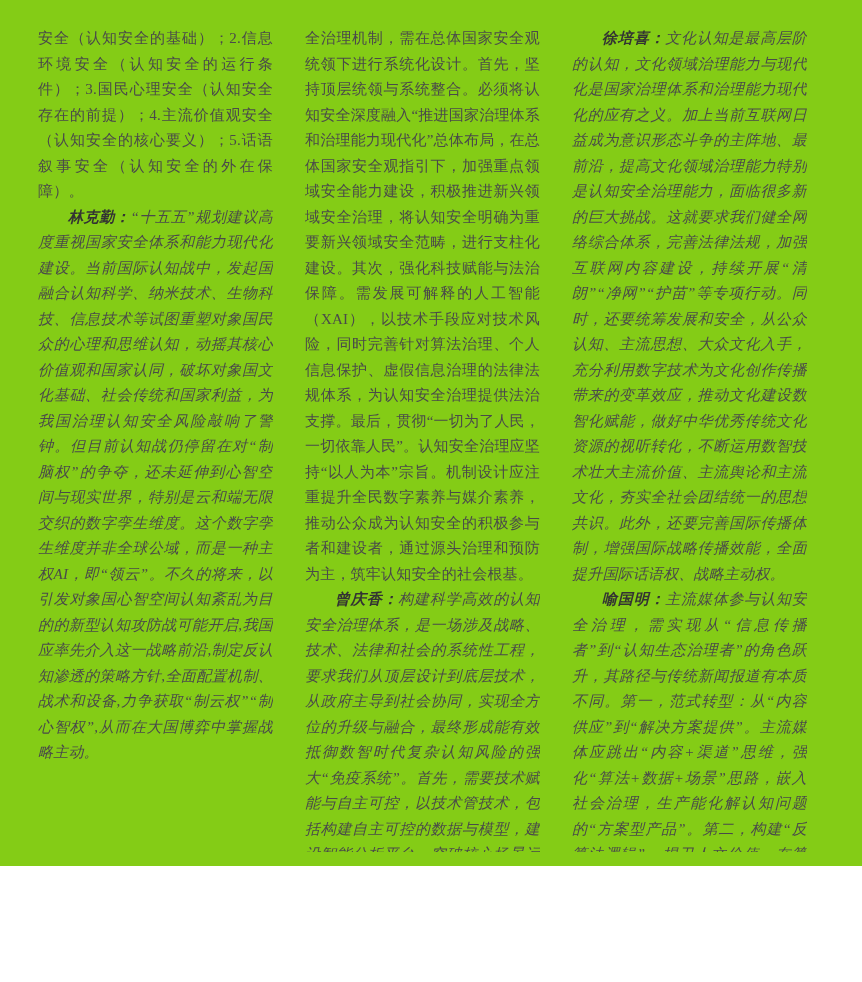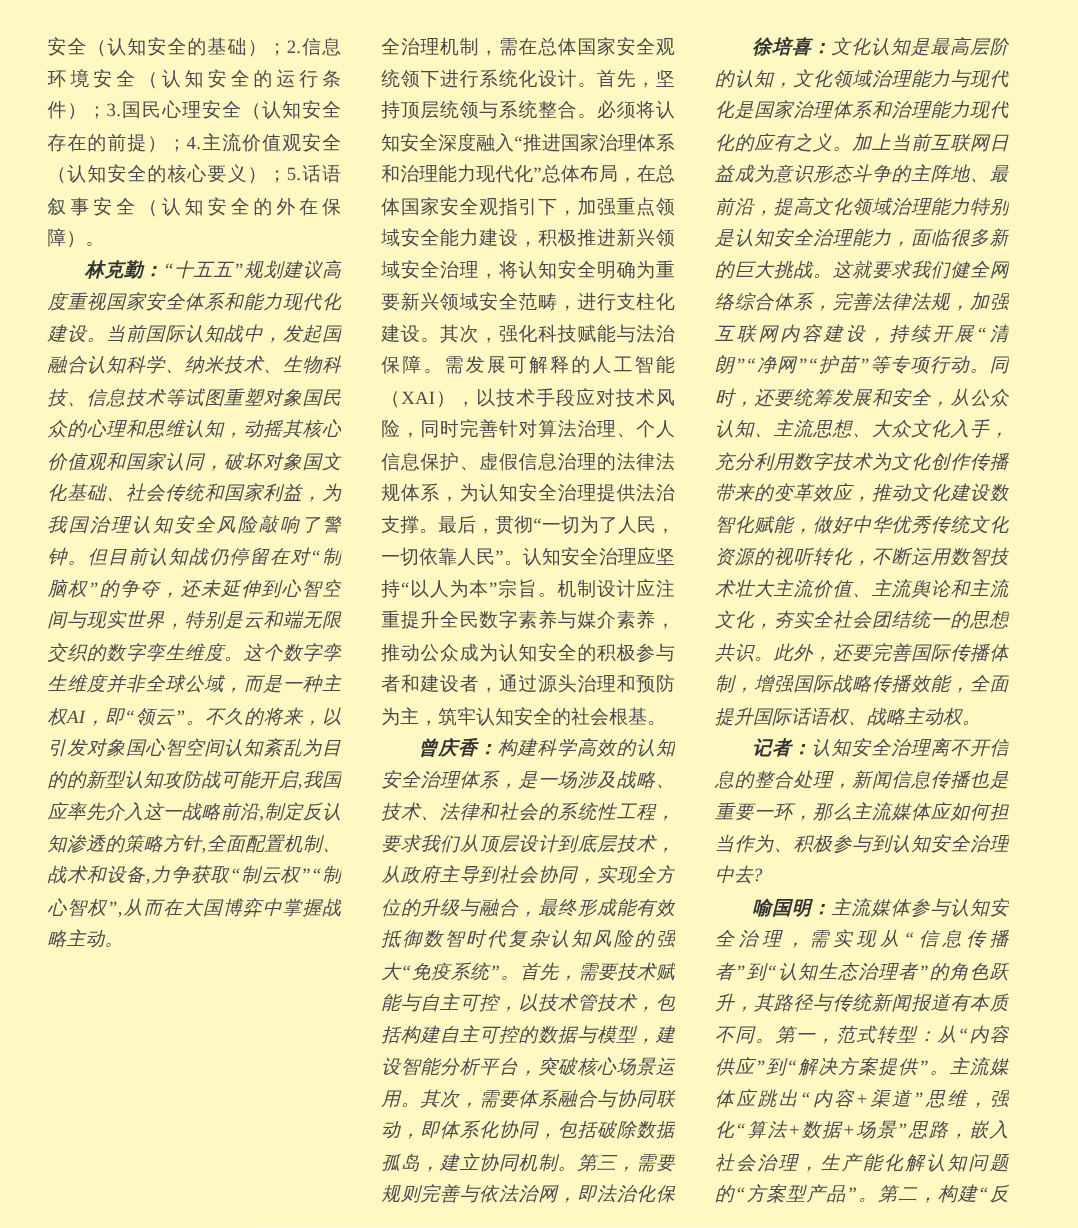--- a/index.html
+++ b/index.html
@@ -9,25 +9,25 @@
   }
   body {
     width: 862px;
     height: 982px;
     overflow: hidden;
     font-family: "Liberation Serif", "DejaVu Serif", serif;
   }
   .page {
     box-sizing: border-box;
     width: 862px;
-    height: 982px;
+    height: 866px;
     padding: 26px 54px 14px 38px;
     display: flex;
     gap: 32px;
-    background: #fef9c3;
+    background: #84cc16;
   }
   .col {
     flex: 0 0 235px;
     width: 235px;
     font-size: 15px;
     line-height: 25.5px;
     color: #4a4a4a;
     text-align: justify;
     text-justify: inter-character;
     letter-spacing: 0.2px;
@@ -63,17 +63,16 @@
 
   </div>
 
   <div class="col">
     <p class="cont">全治理机制，需在总体国家安全观统领下进行系统化设计。首先，坚持顶层统领与系统整合。必须将认知安全深度融入“推进国家治理体系和治理能力现代化”总体布局，在总体国家安全观指引下，加强重点领域安全能力建设，积极推进新兴领域安全治理，将认知安全明确为重要新兴领域安全范畴，进行支柱化建设。其次，强化科技赋能与法治保障。需发展可解释的人工智能（XAI），以技术手段应对技术风险，同时完善针对算法治理、个人信息保护、虚假信息治理的法律法规体系，为认知安全治理提供法治支撑。最后，贯彻“一切为了人民，一切依靠人民”。认知安全治理应坚持“以人为本”宗旨。机制设计应注重提升全民数字素养与媒介素养，推动公众成为认知安全的积极参与者和建设者，通过源头治理和预防为主，筑牢认知安全的社会根基。</p>
     <p class="para"><strong class="speaker">曾庆香：</strong><span>构建科学高效的认知安全治理体系，是一场涉及战略、技术、法律和社会的系统性工程，要求我们从顶层设计到底层技术，从政府主导到社会协同，实现全方位的升级与融合，最终形成能有效抵御数智时代复杂认知风险的强大“免疫系统”。首先，需要技术赋能与自主可控，以技术管技术，包括构建自主可控的数据与模型，建设智能分析平台，突破核心场景运用。其次，需要体系融合与协同联动，即体系化协同，包括破除数据孤岛，建立协同机制。第三，需要规则完善与依法治网，即法治化保障，包括完善标准规范，推动场景立法。最后，需要社会免疫与认知韧性建设，即人本逻辑，包括深化人文公共教育，培育专业人才。</span></p>
   </div>
 
   <div class="col">
     <p class="para"><strong class="speaker">徐培喜：</strong><span>文化认知是最高层阶的认知，文化领域治理能力与现代化是国家治理体系和治理能力现代化的应有之义。加上当前互联网日益成为意识形态斗争的主阵地、最前沿，提高文化领域治理能力特别是认知安全治理能力，面临很多新的巨大挑战。这就要求我们健全网络综合体系，完善法律法规，加强互联网内容建设，持续开展“清朗”“净网”“护苗”等专项行动。同时，还要统筹发展和安全，从公众认知、主流思想、大众文化入手，充分利用数字技术为文化创作传播带来的变革效应，推动文化建设数智化赋能，做好中华优秀传统文化资源的视听转化，不断运用数智技术壮大主流价值、主流舆论和主流文化，夯实全社会团结统一的思想共识。此外，还要完善国际传播体制，增强国际战略传播效能，全面提升国际话语权、战略主动权。</span></p>
-    <p class="para"><strong class="speaker">记者：</strong><span>认知安全治理离不开信息的整合处理，新闻信息传播也是重要一环，那么主流媒体应如何担当作为、积极参与到认知安全治理中去?</span></p>
     <p class="para"><strong class="speaker">喻国明：</strong><span>主流媒体参与认知安全治理，需实现从“信息传播者”到“认知生态治理者”的角色跃升，其路径与传统新闻报道有本质不同。第一，范式转型：从“内容供应”到“解决方案提供”。主流媒体应跳出“内容+渠道”思维，强化“算法+数据+场景”思路，嵌入社会治理，生产能化解认知问题的“方案型产品”。第二，构建“反算法逻辑”，捍卫人文价值。在算法主导的</span></p>
   </div>
 
 </div>
 
 </body></html>

